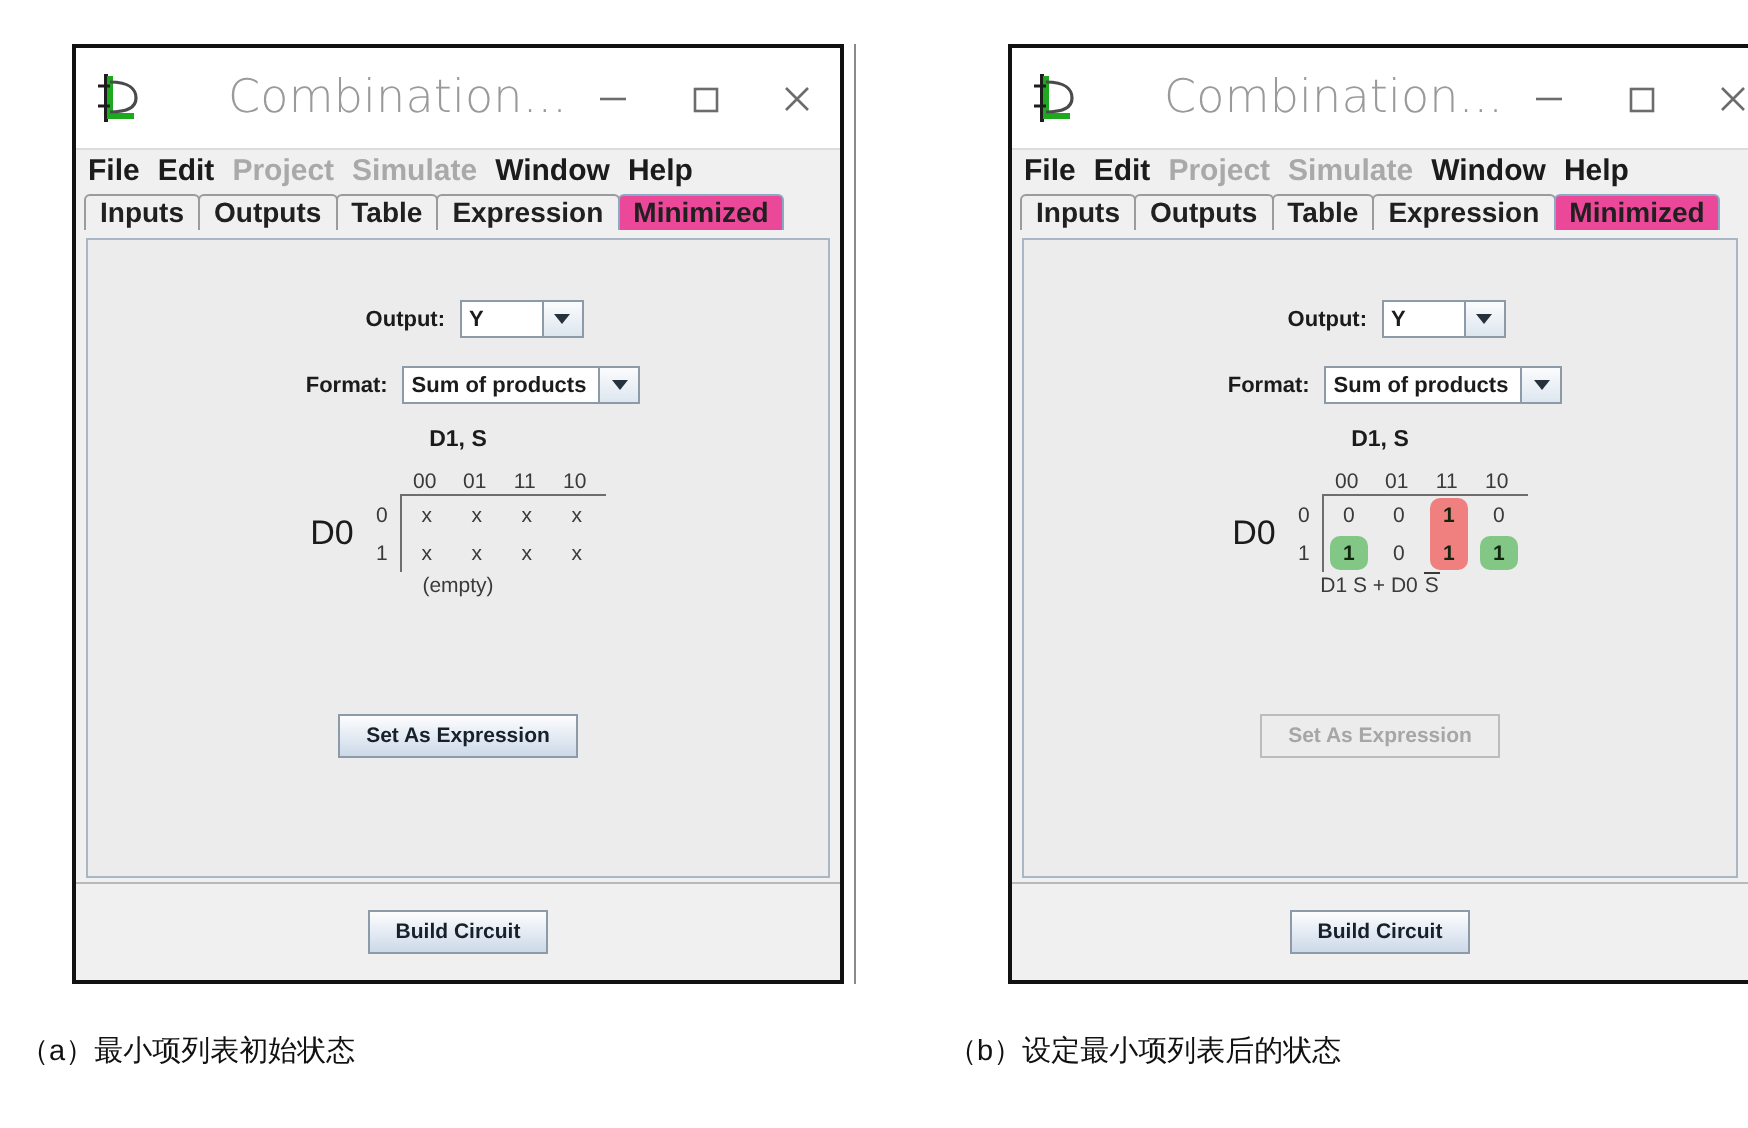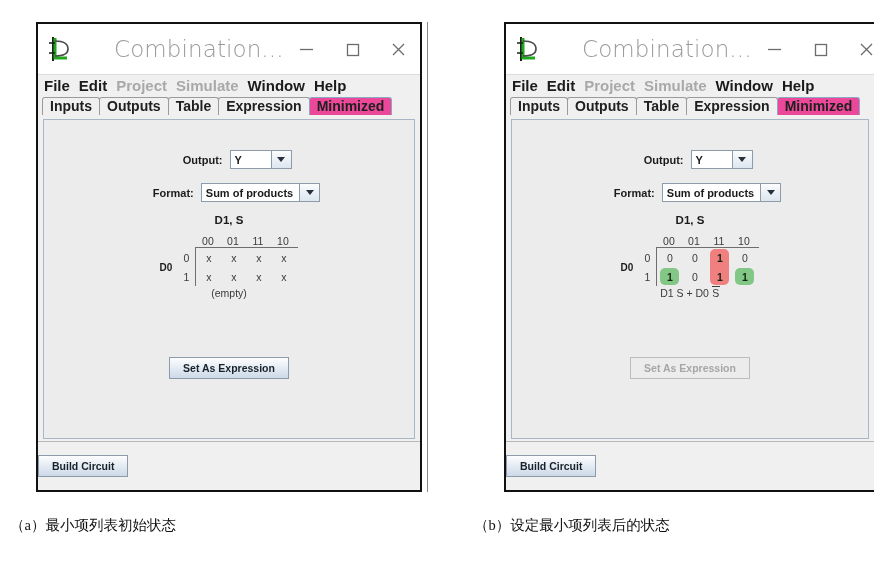--- a/index.html
+++ b/index.html
@@ -40,21 +40,21 @@
        background:#f0f0f0;border:1px solid #9b9b9b;border-bottom:none;
        border-radius:3px 3px 0 0;margin-right:-1px;line-height:12px;white-space:nowrap;}
   .tab.active{background:#ec4899;border-color:#8ba9c4;position:relative;z-index:2;}
 
   
   .panel{flex:1 1 auto;background:#f0f0f0;padding:4px 5px 0 5px;box-sizing:border-box;
          display:flex;flex-direction:column;}
   .inner{flex:1 1 auto;background:#ececec;border:1px solid #a9b6c6;box-sizing:border-box;
          position:relative;}
   .bottom-bar{flex:0 0 auto;height:48px;border-top:1px solid #b9b9b9;
-              background:#f0f0f0;display:flex;align-items:center;
+              background:#f0f0f0;display:flex;align-items:center;justify-content:center;
               margin:2px -5px 0 -5px;}
 
   
   .form{position:absolute;left:0;right:0;top:30px;}
   .row{display:flex;align-items:center;justify-content:center;margin-bottom:14px;}
   .row .lbl{font-size:11px;font-weight:bold;color:#1b1b1b;text-align:right;
             width:56px;margin-right:7px;}
   .combo{display:flex;align-items:stretch;border:1px solid #8d9aa8;background:#fff;
          height:19px;box-sizing:border-box;}
   .combo .val{padding:0 6px 0 4px;display:flex;align-items:center;font-size:11px;
@@ -63,21 +63,21 @@
                 background:linear-gradient(#fbfcfd,#dde6ef);border-left:1px solid #8d9aa8;}
   .combo .arrow i{display:block;width:0;height:0;border-left:4px solid transparent;
                   border-right:4px solid transparent;border-top:5px solid #25313d;}
   .combo-out .val{min-width:30px;}
 
   
   .kmap-wrap{position:absolute;left:0;right:0;top:94px;text-align:center;}
   .kmap-title{font-size:11.5px;font-weight:bold;color:#1b1b1b;margin-bottom:9px;}
   .kmap{display:inline-block;}
   .kgrid{display:flex;align-items:flex-start;}
-  .rowlabel{font-size:10px;font-weight:bold;color:#1b1b1b;
+  .rowlabel{font-size:17px;font-weight:normal;color:#1b1b1b;
             align-self:center;margin-right:5px;padding-top:13px;}
   .kbody{display:flex;flex-direction:column;}
   .colheads{display:flex;margin-left:18px;}
   .colheads span{width:25px;text-align:center;font-size:10.5px;color:#3a3a3a;}
   .rule-h{height:1px;background:#6e6e6e;margin-left:18px;width:103px;}
   .krow{display:flex;align-items:center;}
   .krow .rh{width:18px;text-align:center;font-size:10.5px;color:#3a3a3a;}
   .cells{display:flex;border-left:1px solid #6e6e6e;position:relative;}
   .cell{width:25px;height:19px;display:flex;align-items:center;justify-content:center;
         font-size:10.5px;color:#3a3a3a;position:relative;z-index:2;}
@@ -89,21 +89,21 @@
 
   
   .btn{font-size:10.5px;font-weight:bold;color:#16212b;
        background:linear-gradient(#fdfdfe,#ccd9e8);border:1px solid #8d9aa8;
        padding:4px 13px;box-sizing:border-box;white-space:nowrap;line-height:12px;}
   .btn.disabled{background:#ececec;border:1px solid #bcbcbc;color:#a6a6a6;
                 font-weight:bold;}
   .btnwrap{position:absolute;left:0;right:0;top:238px;text-align:center;}
 
   
-  .caption{position:absolute;font-family:Liberation Serif, serif;font-size:14.5px;
+  .caption{position:absolute;font-family:Liberation Sans, sans-serif;font-size:14.5px;
            color:#111;white-space:nowrap;}
   .cap-a{left:10px;top:516px;}
   .cap-b{left:474px;top:516px;}
 </style>
 </head>
 <body>
 
 <div class="figure">
 
   <div class="win win-a">

